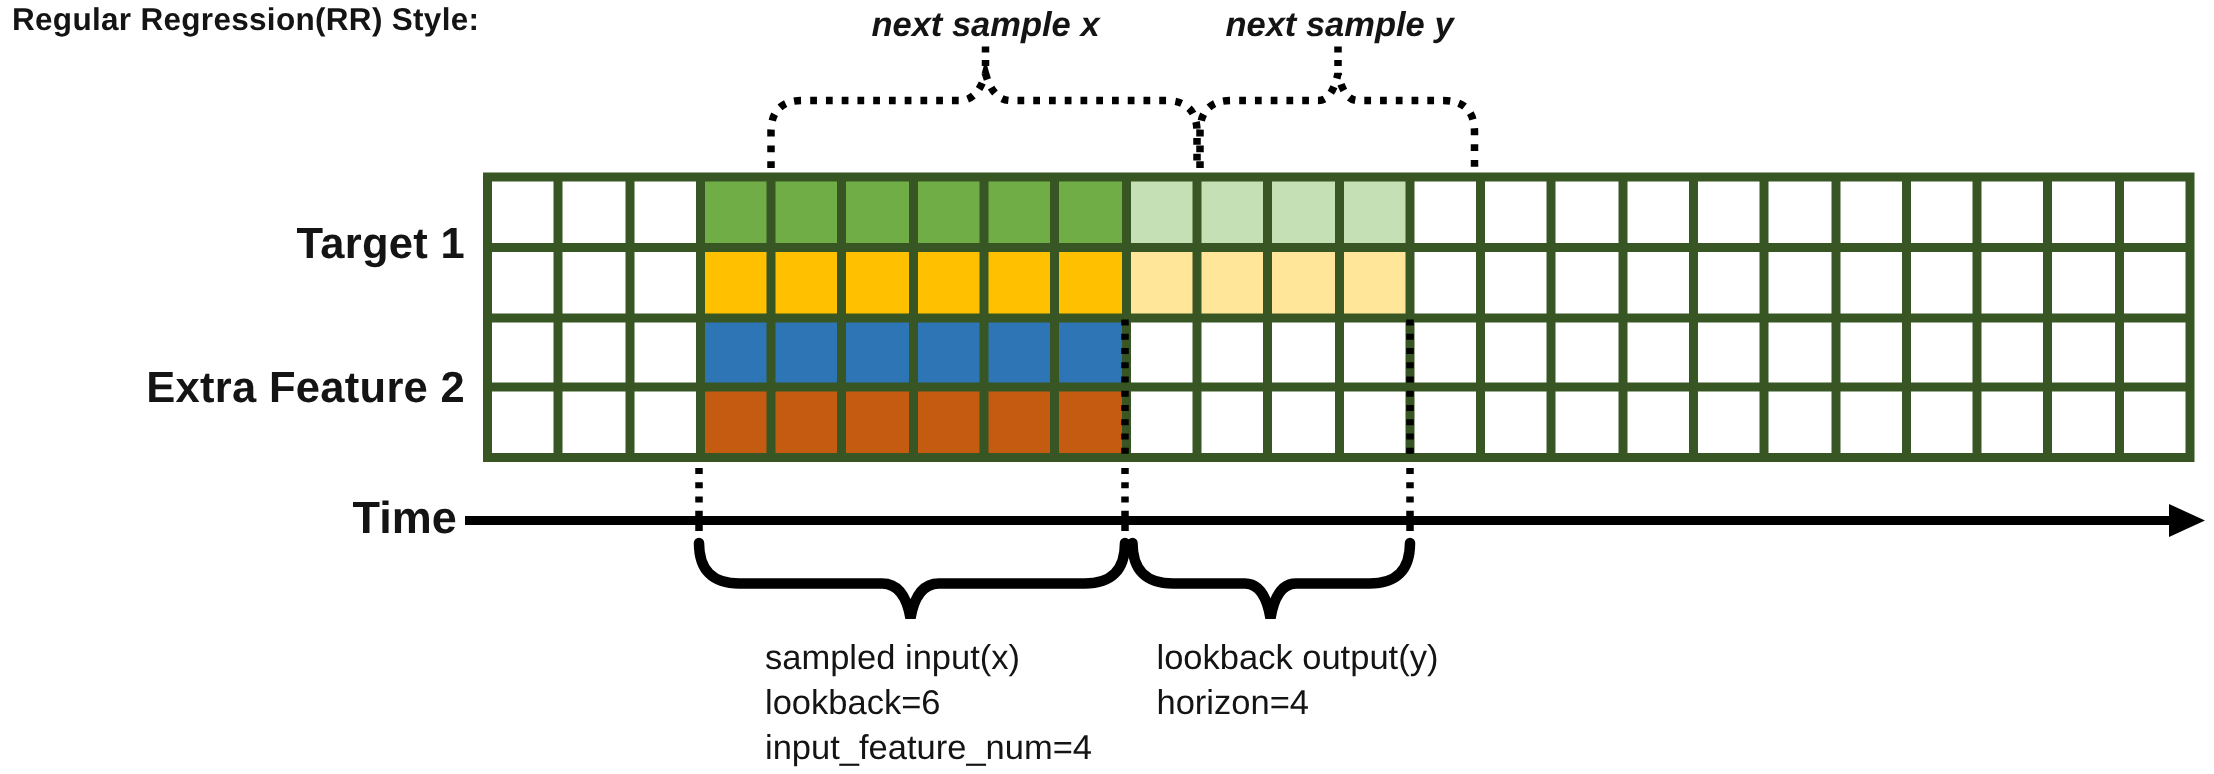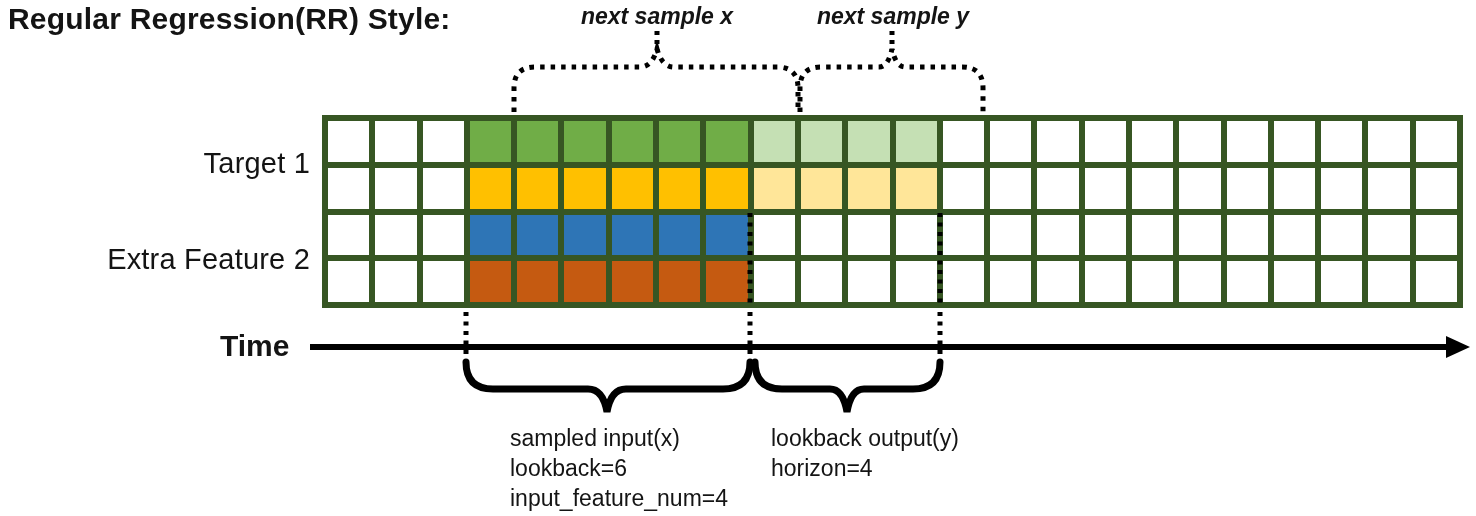--- a/index.html
+++ b/index.html
@@ -6,21 +6,21 @@
   .canvas {
     position:relative;
     width:1476px; height:516px;
     background:#ffffff;
     font-family:"Liberation Sans", sans-serif;
     color:#141414;
     overflow:hidden;
   }
   .title {
     position:absolute; left:8px; top:2px;
-    font-size:30px; font-weight:bold; letter-spacing:0.2px;
+    font-size:21px; font-weight:bold; letter-spacing:0.2px;
   }
   .next-label {
     position:absolute; top:3px;
     font-size:23px; font-style:italic; font-weight:600;
     text-align:center; white-space:nowrap;
   }
   .next-x { left:512px; width:290px; }
   .next-y { left:798px; width:190px; }
   .grid {
     position:absolute; left:322px; top:115px;
@@ -32,24 +32,24 @@
     box-sizing:border-box;
   }
   .cell { background:#ffffff; }
   .row-labels {
     position:absolute; left:0; top:115px;
     width:310px; height:193px;
     display:flex; flex-direction:column;
   }
   .row-label {
     flex:1; display:flex; align-items:center; justify-content:flex-end;
-    font-size:29px; font-weight:normal; white-space:nowrap; letter-spacing:0.2px;
+    font-size:29px; font-weight:bold; white-space:nowrap; letter-spacing:0.2px;
   }
   .time-label {
-    position:absolute; left:220px; top:329px;
+    position:absolute; left:235px; top:329px;
     font-size:30px; font-weight:bold;
   }
   .ann {
     position:absolute; top:423px;
     font-size:23px; font-weight:500; line-height:30px;
     white-space:nowrap;
   }
   .ann-input  { left:510px; }
   .ann-output { left:771px; }
   .overlay {

